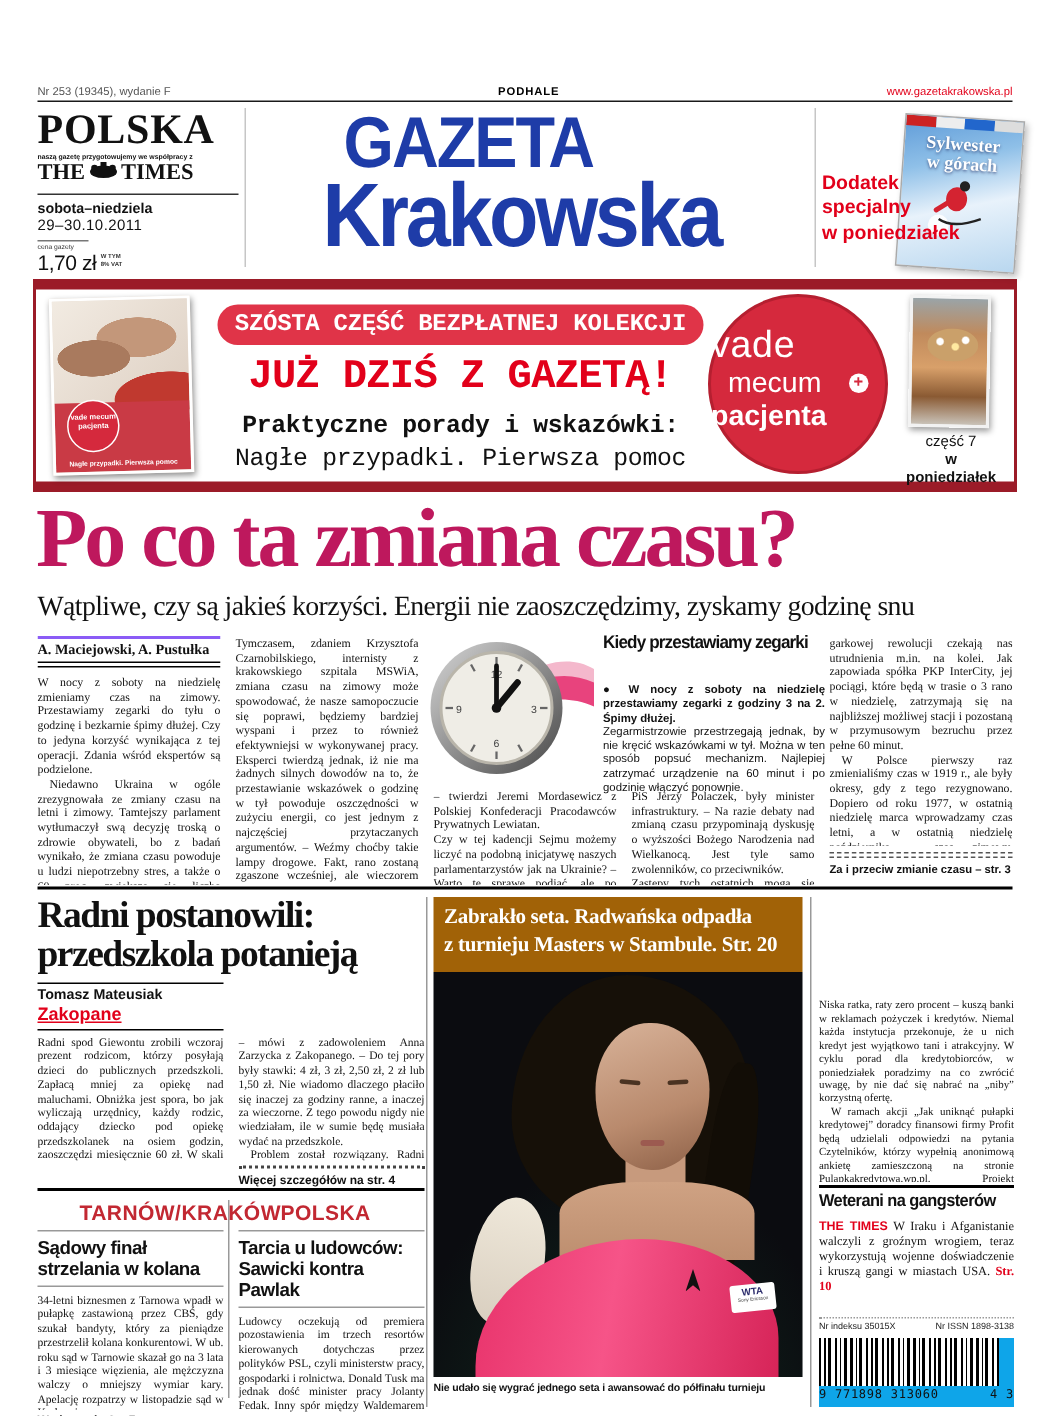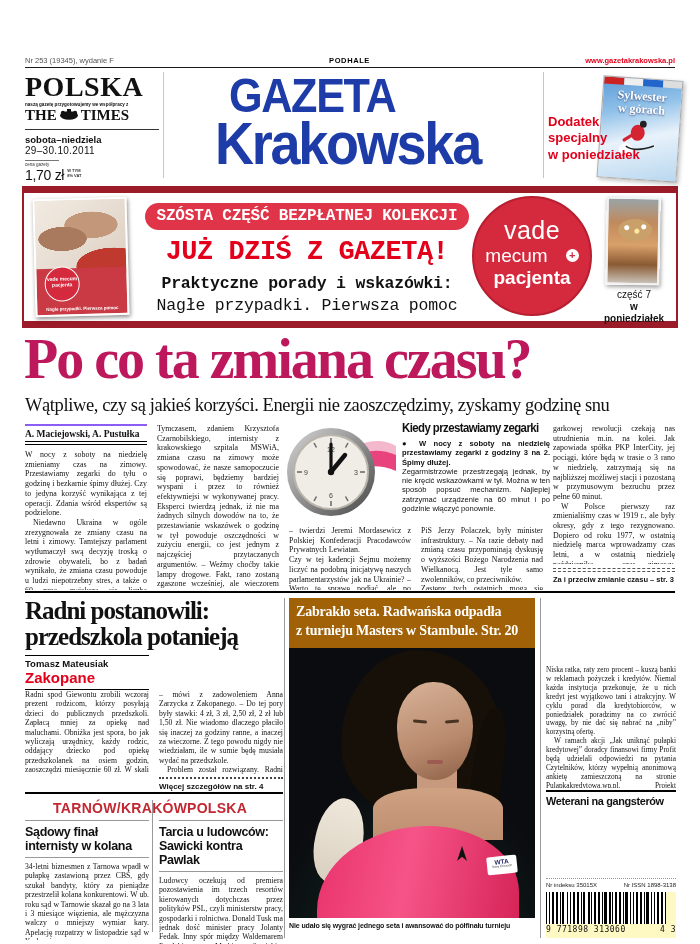--- a/index.html
+++ b/index.html
@@ -7,21 +7,21 @@
   .page { position:relative; width:700px; height:944px; margin:0 auto; background:#fff;
           font-family:"Liberation Serif", serif; color:#111; overflow:hidden; }
   .pre { white-space:pre-line; }
 
   
   .topbar { position:absolute; left:25px; right:25px; top:52px; height:13px; display:flex;
             align-items:flex-end; justify-content:space-between;
             font-family:"Liberation Sans",sans-serif; font-size:7.5px; }
   .tb-issue { color:#555; font-weight:400; }
   .tb-region { font-weight:700; color:#000; letter-spacing:.6px; }
-  .tb-site { font-weight:700; color:#e2001a;text-align:right; }
+  .tb-site { font-weight:400; color:#e2001a;text-align:right; }
   .rule-top { position:absolute; left:25px; right:25px; top:67px; height:1px; background:#1a1a1a; }
 
   
   .mh-left { position:absolute; left:25px; top:73px; width:134px; }
   .polska { font-family:"Liberation Serif",serif; font-weight:900; font-size:28px; line-height:1; letter-spacing:.5px; }
   .tagline { font-family:"Liberation Sans",sans-serif; font-size:4.6px; font-weight:700; margin-top:1px; }
   .timesrow { display:flex; align-items:center; gap:2px; font-family:"Liberation Serif",serif;
               font-weight:700; font-size:15px; line-height:1; margin-top:1px; }
   .mh-div { height:1px; background:#333; margin:6px 0 4px; }
   .daylabel { font:700 9.5px "Liberation Sans",sans-serif; }
@@ -71,21 +71,21 @@
   .b1-cap { position:absolute; left:0; bottom:3px; width:100%; text-align:center; color:#fff;
             font:700 4.5px "Liberation Sans",sans-serif; }
   .promo-center { position:absolute; left:118px; top:10px; width:330px; text-align:center;
                   font-family:Liberation Mono, monospace; }
   .kicker { display:inline-block; background:#e03448; color:#fff; font-weight:900; font-size:16px;
             letter-spacing:-.2px; border-radius:14px; padding:4px 12px 5px; white-space:nowrap; }
   .juz { color:#e2001a; font-weight:900; font-size:27px; letter-spacing:-.5px; margin-top:7px; }
   .pl1 { font-weight:700; font-size:16.5px; margin-top:7px; letter-spacing:-.2px; }
   .pl2 { font-weight:400; font-size:16.5px; margin-top:3px; letter-spacing:-.2px; }
   .vade { position:absolute; left:448px; top:3px; width:120px; height:120px; border-radius:50%;
-          background:#d5293d; border:2px solid #b51f30; color:#fff; text-align:center;
+          background:#d5293d; border:2px solid #b51f30; color:#fff; 
           font-family:"Liberation Sans",sans-serif; line-height:1; }
   .v1 { font-size:25px; font-weight:400; margin-top:20px; letter-spacing:.5px; }
   .v2 { font-size:19px; font-weight:400; margin-top:3px; display:flex; justify-content:center; align-items:center; gap:18px; }
   .vplus { display:inline-flex; width:13px; height:13px; border-radius:50%; background:#fff; color:#d5293d;
            font-weight:900; font-size:11px; align-items:center; justify-content:center; }
   .v3 { font-size:19px; font-weight:700; margin-top:3px; }
   .book2 { position:absolute; left:582px; top:4px; width:54px; height:88px; transform:rotate(1deg);
            border:2px solid #f2f2f2; box-shadow:1px 2px 4px rgba(0,0,0,.4); overflow:hidden;
            background:linear-gradient(180deg,#9aa4a8 0%,#c08a5c 28%,#d8a06a 55%,#8a5a33 78%,#c9c2b8 100%); }
   .b2-pills { position:absolute; left:10px; top:20px; width:34px; height:22px; border-radius:50%;
@@ -108,42 +108,42 @@
   #lc1 { left:25px; } #lc2 { left:157px; } #lc5 { left:553px; height:140px; }
   .ind { text-indent:8px; }
   .byline-wrap { border-top:2px solid #8b5cf6; padding-top:2px; }
   .byline { font:700 9.5px "Liberation Serif",serif; white-space:nowrap; padding:1px 0 2px; }
   .byline-bot { height:4px; border-top:1px solid #000; border-bottom:1px solid #000; margin-bottom:5px; }
   .clock-wrap { position:absolute; left:284px; top:424px; width:114px; height:96px; }
   .infobox { position:absolute; left:402px; top:421px; width:148px; height:102px;
              font-family:"Liberation Sans",sans-serif; }
   .ib-title { font-weight:900; font-size:12px; letter-spacing:-.6px; white-space:nowrap;
               transform:scaleX(.95); transform-origin:left; }
-  .ib-lead { font-weight:700; font-size:7.6px; line-height:9.3px; margin-top:4px; text-align:justify; }
+  .ib-lead { font-weight:700; font-size:7.6px; line-height:9.3px; margin-top:20px; text-align:justify; }
   .ib-body { font-weight:400; font-size:7.6px; line-height:9.3px; text-align:justify; }
   .lc34 { position:absolute; top:526px; width:122px; height:64px; overflow:hidden;
           font:400 7.9px/9.7px "Liberation Serif",serif; text-align:justify; }
   #lc3 { left:289px; } #lc4 { left:421px; }
   .lead-more { position:absolute; left:553px; top:568px; width:122px; font-family:"Liberation Sans",sans-serif; }
   .lm-rules { height:4px; border-top:1px dashed #555; border-bottom:1px dashed #555; margin-bottom:3px; }
   .lm-text { font-weight:700; font-size:7.5px; white-space:nowrap; }
 
   .sec-rule { position:absolute; left:25px; right:25px; top:591px; height:2px; background:#000; }
   .ldiv { position:absolute; width:1px; background:#999; }
   #ldiv1 { left:284px; top:598px; height:340px; }
   #ldiv2 { left:540px; top:598px; height:340px; }
   #ldiv3 { left:152px; top:800px; height:132px; }
 
   
   .ps-h { position:absolute; left:25px; top:598px; width:258px; font:900 25px/1.05 "Liberation Serif",serif;
           letter-spacing:-1px; }
   .ps-byline { position:absolute; left:25px; top:655px; width:124px; border-top:1px solid #000;
                border-bottom:1px solid #000; padding:2px 0 3px; font-family:"Liberation Sans",sans-serif; }
   .ps-name { font-weight:700; font-size:9.5px; }
-  .ps-place { font-weight:700; font-size:15px; color:#e2001a; }
+  .ps-place { font-weight:700; font-size:12px; color:#e2001a;text-decoration:underline; }
   .ps-col { position:absolute; top:690px; width:124px; height:84px; overflow:hidden;
             font:400 7.7px/9.4px "Liberation Serif",serif; text-align:justify; }
   #psc1 { left:25px; } #psc2 { left:159px; }
   .ps-more { position:absolute; left:159px; top:777px; width:124px; border-top:2px dotted #444;
              padding-top:3px; font:700 8px "Liberation Sans",sans-serif; white-space:nowrap; }
   .ps-rule { position:absolute; left:25px; width:258px; top:792px; height:2px; background:#000; }
 
   
   .mini { position:absolute; top:800px; width:124px; font-family:"Liberation Sans",sans-serif; }
   #mini1 { left:25px; } #mini2 { left:159px; }
@@ -195,21 +195,21 @@
              font:400 7.3px/8.9px "Liberation Serif",serif; text-align:justify; }
   .vt-rule { position:absolute; left:546px; top:790px; width:130px; height:2px; background:#000; }
   .vt-h { position:absolute; left:546px; top:795px; width:134px; font:900 11.5px "Liberation Sans",sans-serif;
           letter-spacing:-.4px; white-space:nowrap; transform:scaleX(.95); transform-origin:left; }
   .vt-body { position:absolute; left:546px; top:812px; width:130px; height:64px; overflow:hidden;
              font:400 8.3px/10.1px "Liberation Serif",serif; text-align:justify; }
   .vt-src { font:700 8.3px "Liberation Sans",sans-serif; color:#e2001a; }
   .vt-page { font-weight:700; color:#e2001a; }
   .ft-labels { position:absolute; left:546px; top:878px; width:130px; display:flex; justify-content:space-between;
                font:400 6px "Liberation Sans",sans-serif; color:#222; border-top:1px dotted #999; padding-top:3px; }
-  .barcode { position:absolute; left:546px; top:892px; width:130px; height:46px; background:#fef9c3; }
+  .barcode { position:absolute; left:546px; top:892px; width:130px; height:46px; background:#0ea5e9; }
   .bars { height:32px; width:120px;
           background:repeating-linear-gradient(90deg,#000 0 1.5px,#fff 1.5px 3.5px,#000 3.5px 4.5px,#fff 4.5px 6px,#000 6px 8px,#fff 8px 10.5px); }
   .bc-row { display:flex; justify-content:space-between; width:130px; margin-top:1px;
             font:400 8px "DejaVu Sans Mono",monospace; letter-spacing:.5px; }
 </style>
 </head>
 <body>
 
 <div class="page">
 
@@ -392,21 +392,21 @@
     <p>– mówi z zadowoleniem Anna Zarzycka z Zakopanego. – Do tej pory były stawki: 4 zł, 3 zł, 2,50 zł, 2 zł lub 1,50 zł. Nie wiadomo dlaczego płaciło się inaczej za godziny ranne, a inaczej za wieczorne. Z tego powodu nigdy nie wiedziałam, ile w sumie będę musiała wydać na przedszkole.</p>
     <p class="ind">Problem został rozwiązany. Radni wprowadzili jednolitą stawkę 2 zł, a na dodatek przyznali 50 proc. zniżki na każde drugie i kolejne dziecko tych samych rodziców, które w tym samym czasie chodzi do przedszkola.</p>
   </div>
   <div class="ps-more">Więcej szczegółów na str. 4</div>
   <div class="ps-rule"></div>
 
   <div class="mini" id="mini1">
     <div class="m-label">TARNÓW/KRAKÓW</div>
     <div class="m-rule"></div>
     <div class="m-h pre">Sądowy finał
-internisty w kolana</div>
+strzelania w kolana</div>
     <div class="m-rule"></div>
     <div class="m-body">34-letni biznesmen z Tarnowa wpadł w pułapkę zastawioną przez CBŚ, gdy szukał bandyty, który za pieniądze przestrzelił kolana konkurentowi. W ub. roku sąd w Tarnowie skazał go na 3 lata i 3 miesiące więzienia, ale mężczyzna walczy o mniejszy wymiar kary. Apelację rozpatrzy w listopadzie sąd w Krakowie.</div>
     <div class="m-foot">
       <span class="m-sec">Wydarzenia</span>
       <span>Str. 7</span>
     </div>
   </div>
 
   <div class="mini" id="mini2">
     <div class="m-label">POLSKA</div>
@@ -440,20 +440,23 @@
   </div>
   <div class="sp-caption">Nie udało się wygrać jednego seta i awansować do półfinału turnieju</div>
 
   <div class="bk-body">
     <p>Niska ratka, raty zero procent – kuszą banki w reklamach pożyczek i kredytów. Niemal każda instytucja przekonuje, że u nich kredyt jest wyjątkowo tani i atrakcyjny. W cyklu porad dla kredytobiorców, w poniedziałek poradzimy na co zwrócić uwagę, by nie dać się nabrać na „niby” korzystną ofertę.</p>
     <p class="ind">W ramach akcji „Jak uniknąć pułapki kredytowej” doradcy finansowi firmy Profit będą udzielali odpowiedzi na pytania Czytelników, którzy wypełnią anonimową ankietę zamieszczoną na stronie Pulapkakredytowa.wp.pl. Projekt dofinansowany jest ze środków Narodowego Banku Polskiego.</p>
   </div>
 
   <div class="vt-rule"></div>
   <div class="vt-h">Weterani na gangsterów</div>
+  <div class="vt-body">
+    <span class="vt-src">THE TIMES</span><span> W Iraku i Afganistanie walczyli z groźnym wrogiem, teraz wykorzystują wojenne doświadczenie i kruszą gangi w miastach USA. </span><span class="vt-page">Str. 10</span>
+  </div>
 
   <div class="ft-labels">
     <span>Nr indeksu 35015X</span>
     <span>Nr ISSN 1898-3138</span>
   </div>
   <div class="barcode">
     <div class="bars"></div>
     <div class="bc-row">
       <span>9 771898 313060</span>
       <span>4 3</span>

